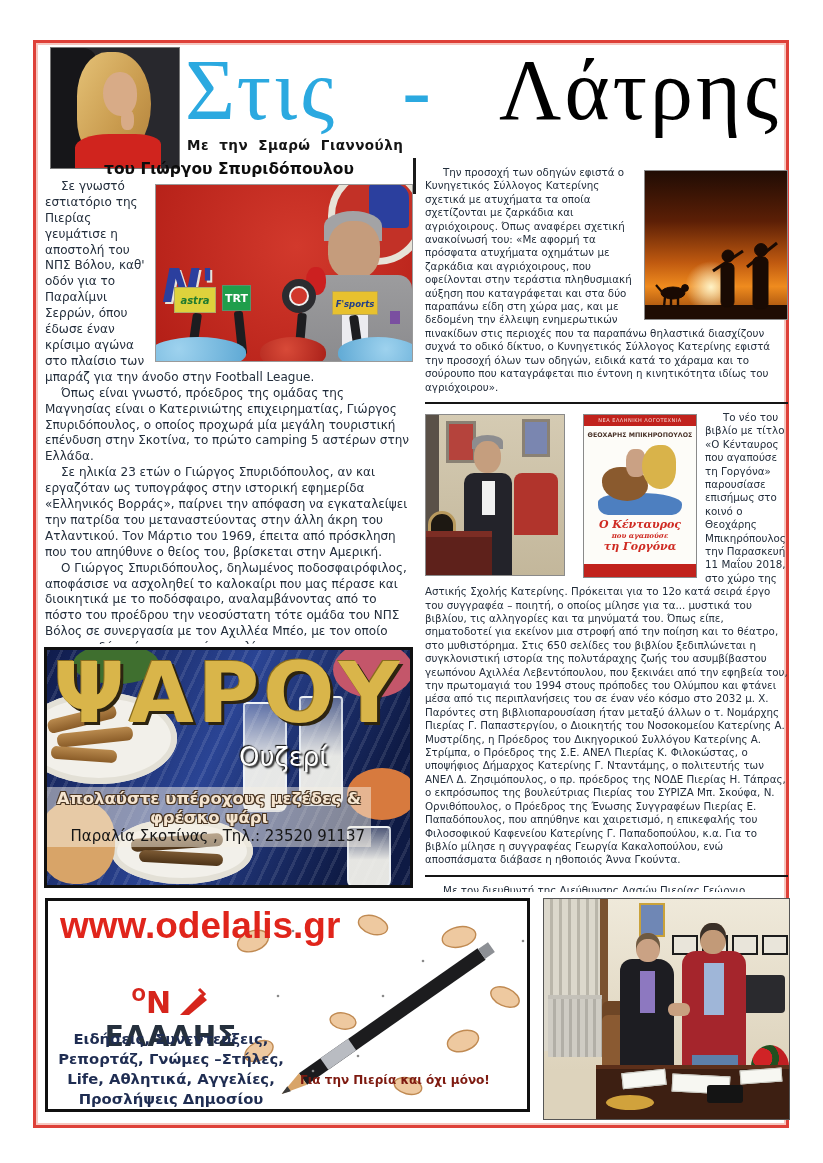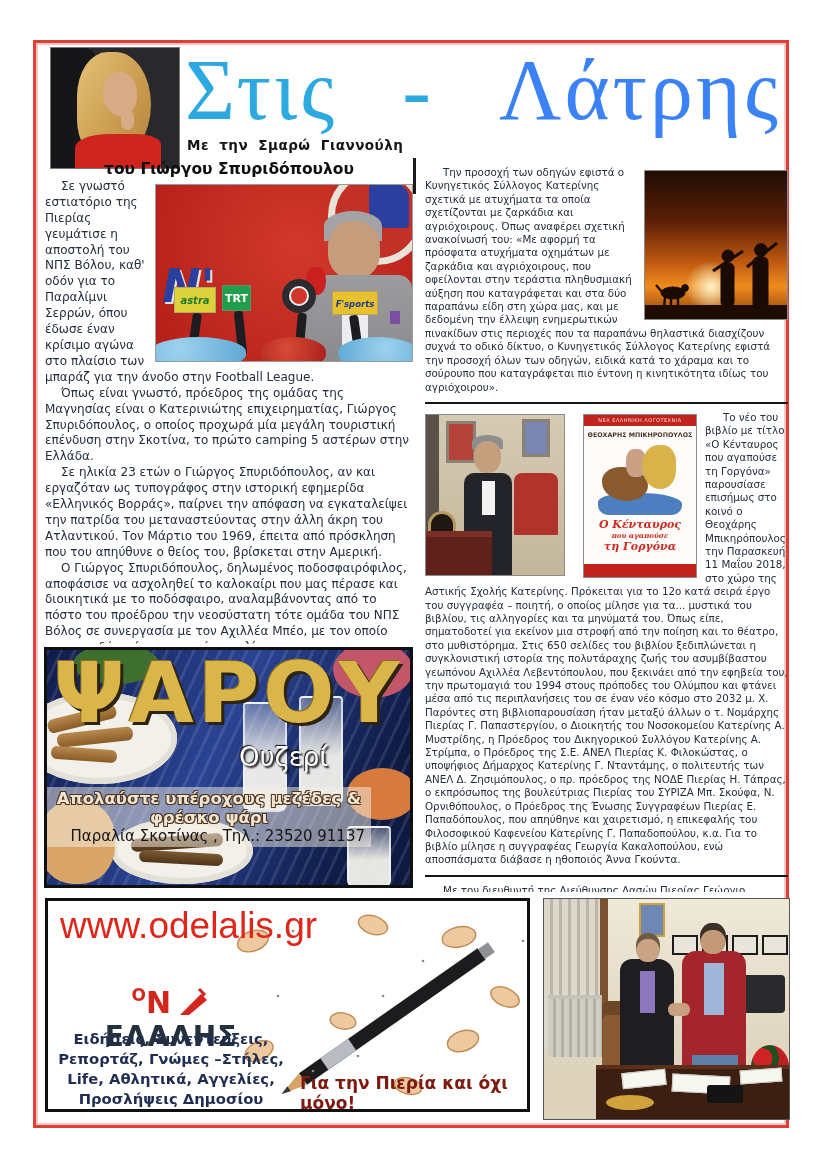--- a/index.html
+++ b/index.html
@@ -12,21 +12,21 @@
   
   #editor-photo{left:50px;top:47px;width:128px;height:120px;background:#28282d;overflow:hidden;border:1px solid #777;}
   .ed-chair{position:absolute;left:0;top:0;width:46px;height:120px;background:#161619;border-radius:0 14px 0 0;}
   .ed-hair{position:absolute;left:26px;top:4px;width:74px;height:108px;background:linear-gradient(120deg,#e5c277,#c99b4e 60%,#b2823c);border-radius:46% 54% 58% 42%;}
   .ed-face{position:absolute;left:52px;top:24px;width:34px;height:44px;background:#d8ab87;border-radius:50% 50% 46% 54%;}
   .ed-top{position:absolute;left:24px;top:86px;width:86px;height:34px;background:#d0241e;border-radius:40% 30% 0 0;}
   .ed-hand{position:absolute;left:70px;top:62px;width:13px;height:20px;background:#d8ab87;border-radius:40%;}
   #masthead{left:185px;top:40px;width:596px;height:102px;display:flex;justify-content:space-between;align-items:baseline;
             font-family:"Liberation Serif",serif;font-size:86px;line-height:100px;letter-spacing:3px;}
   #masthead .blue{color:#2ba9e0;}
-  #masthead .red{color:#3b82f6;}
+  #masthead .red{color:#000000;}
   #byline{left:187px;top:137px;font-size:13.5px;font-weight:bold;color:#141414;letter-spacing:.5px;word-spacing:5px;}
   #col-rule{left:413px;top:158px;width:3px;height:36px;background:#1b1b1b;}
   
   #left-col{left:45px;top:160px;width:368px;height:484px;overflow:hidden;}
   .headline{font-size:15.5px;font-weight:bold;color:#0d0d0d;text-align:center;line-height:1.22;}
   #press-photo{float:right;width:256px;height:176px;margin:5px 0 5px 8px;position:relative;overflow:hidden;
                border:1px solid #9a9a9a;background:radial-gradient(circle at 55% 35%,#d2392c,#b3201700 90%),#b52018;}
   .pp-emblem{position:absolute;right:-14px;top:-18px;width:84px;height:84px;border:7px solid #e7e3d8;border-radius:50%;background:#c23127;}
   .pp-emblem i{position:absolute;right:10px;top:10px;width:40px;height:44px;background:#2b3f9e;display:block;border-radius:4px 14px 4px 18px;}
   .pp-n{position:absolute;left:6px;top:74px;font-size:46px;font-weight:bold;font-style:italic;color:#2b3f9e;
@@ -92,27 +92,27 @@
   #ps-title{position:absolute;left:0;top:-6px;width:363px;text-align:center;font-size:84px;font-weight:800;letter-spacing:4px;
             color:#d9b54a;text-shadow:3px 3px 0 #2d2410,-1px -1px 0 #8a6d1f;}
   #ps-sub{position:absolute;left:192px;top:92px;font-size:26px;font-weight:normal;color:#fff;
           text-shadow:2px 2px 2px #101010,-1px -1px 1px #101010;}
   #ps-banner{position:absolute;left:0;top:137px;width:324px;background:rgba(245,240,228,.50);padding:2px 6px;box-sizing:border-box;}
   #ps-tag{font-size:16.5px;font-weight:bold;text-align:center;color:#f4e4cf;
           text-shadow:1px 1px 0 #4a3623,-1px -1px 0 #4a3623,1px -1px 0 #4a3623,-1px 1px 0 #4a3623;}
   #ps-addr{font-size:15px;text-align:right;color:#151515;font-weight:500;}
   
   #odelalis{left:45px;top:898px;width:485px;height:214px;border:3px solid #101010;box-sizing:border-box;background:#fff;overflow:hidden;}
-  #od-url{position:absolute;left:12px;top:4px;font-size:37px;font-weight:normal;color:#e0251b;font-family:"Liberation Sans",sans-serif;}
+  #od-url{position:absolute;left:12px;top:4px;font-size:37px;font-weight:bold;color:#e0251b;font-family:"Liberation Sans",sans-serif;}
   #od-logo{position:absolute;left:18px;top:84px;width:210px;text-align:center;font-weight:800;}
   #od-logo .o{color:#d6251c;font-size:17px;vertical-align:12px;}
   #od-logo .n{color:#d6251c;font-size:30px;}
   #od-logo .rest{color:#25303d;font-size:28px;letter-spacing:1px;}
   #od-services{position:absolute;left:8px;top:128px;width:230px;text-align:center;font-size:14.8px;font-weight:bold;color:#1f2d52;line-height:20px;}
-  #od-slogan{position:absolute;left:252px;top:172px;font-size:17px;font-weight:bold;color:#7e1a10;}
+  #od-slogan{position:absolute;left:252px;top:172px;font-size:12px;font-weight:bold;color:#7e1a10;}
   
   #handshake{left:543px;top:898px;width:245px;height:220px;border:1px solid #555;overflow:hidden;
              background:linear-gradient(#efe9da,#ddd3bc 78%);}
   .hs-blinds{position:absolute;left:0;top:0;width:58px;height:152px;background:repeating-linear-gradient(90deg,#dcd8cc 0 6px,#bab6aa 6px 9px);}
   .hs-sill{position:absolute;left:56px;top:0;width:8px;height:152px;background:#7a5230;}
   .hs-icon{position:absolute;left:95px;top:4px;width:26px;height:34px;background:#6f87b5;border:2px solid #caa23a;box-sizing:border-box;}
   .hs-frame{position:absolute;top:36px;width:26px;height:20px;background:#e9e5da;border:2px solid #1c1c1c;box-sizing:border-box;}
   .hs-rad{position:absolute;left:4px;top:96px;width:54px;height:58px;background:repeating-linear-gradient(90deg,#cfccc4 0 5px,#b2afa7 5px 8px);border-top:4px solid #c4c1b9;}
   .hs-chair{position:absolute;left:58px;top:102px;width:34px;height:70px;background:#8a5a32;border-radius:6px 6px 0 0;box-shadow:inset 0 14px 0 #6e4626;}
   .hs-man1{position:absolute;left:76px;top:60px;width:54px;height:112px;background:#1d1d22;border-radius:12px 16px 4px 4px;}

